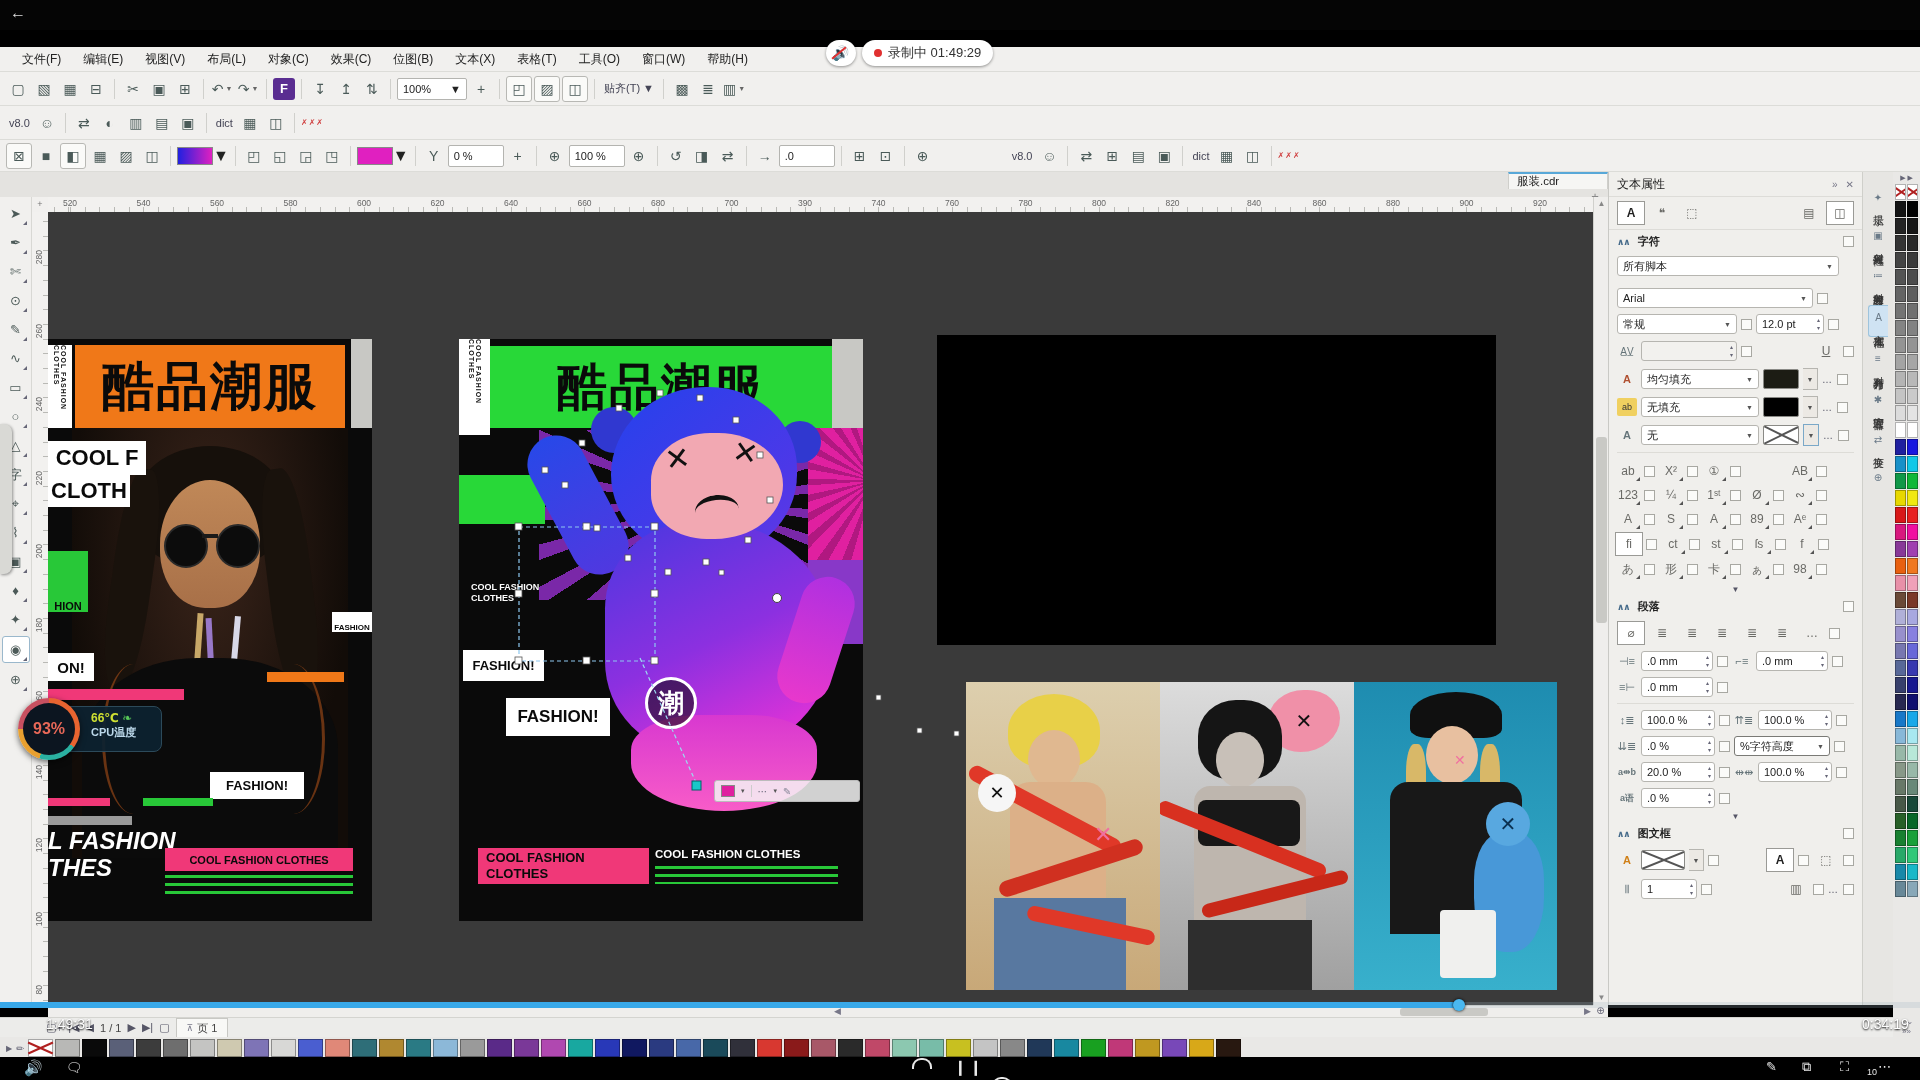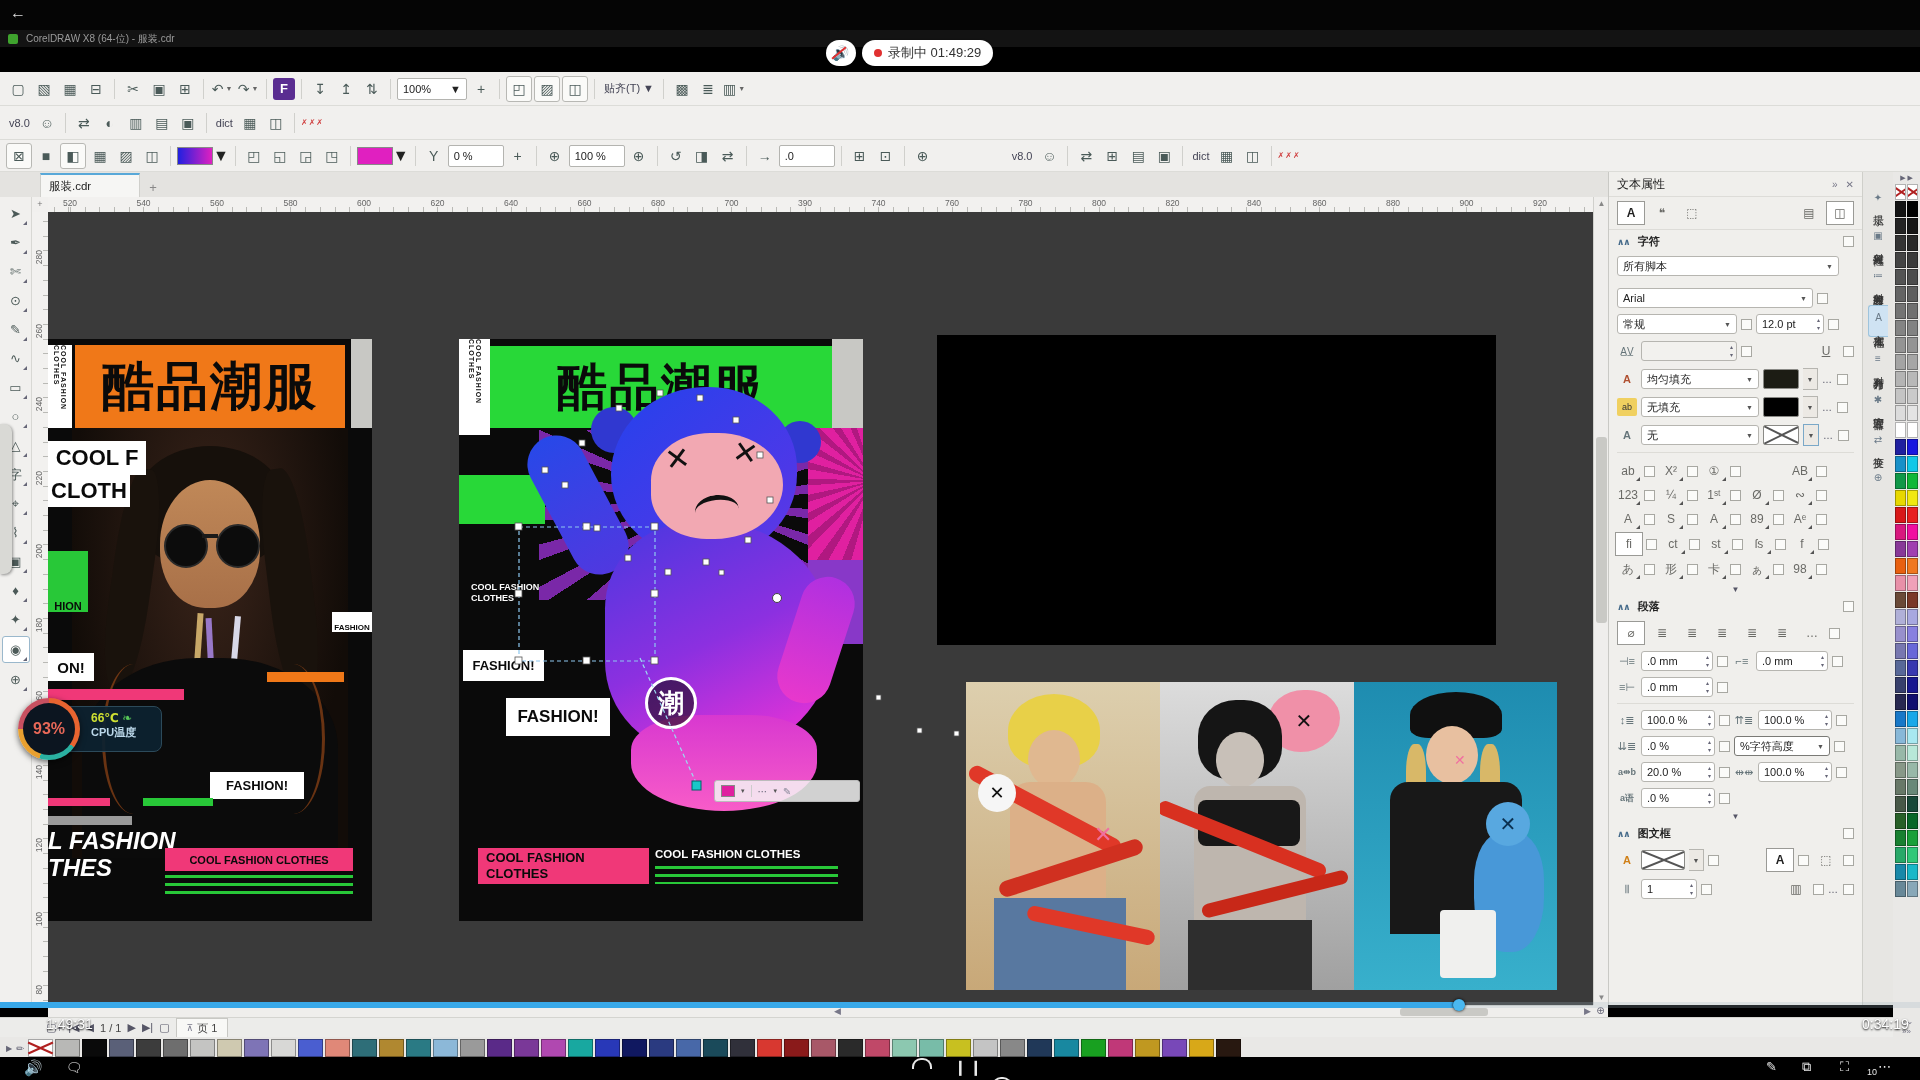--- a/index.html
+++ b/index.html
@@ -35,21 +35,21 @@
   #propbar{left:0;top:140px;width:1920px;height:32px;}
   .tbi{min-width:24px;height:24px;display:flex;align-items:center;justify-content:center;color:#4a5a58;font-size:14px;border-radius:3px;}
   .tbi.box{border:1px solid #b8b8b4;background:#fafaf8;}
   .tbi .dd{font-size:7px;color:#666;margin-left:2px;}
   .tbsep{width:1px;height:20px;background:#d0d0cc;margin:0 4px;}
   .tbtext{font-size:11px;color:#445;padding:0 3px;}
   .tbfield{height:20px;background:#fff;border:1px solid #b4b4b0;border-radius:2px;font-size:11px;color:#222;display:flex;align-items:center;padding:0 5px;}
   .tbswatch{width:34px;height:16px;border:1px solid #888;}
   .appbtn{width:22px;height:22px;background:#5a2d91;color:#fff;font-weight:bold;font-size:13px;display:flex;align-items:center;justify-content:center;border-radius:3px;}
   .xxx{color:#d04040;font-size:8px;letter-spacing:1px;font-weight:bold;}
-  #tabrow{left:0;top:172px;width:1608px;height:25px;background:#e4e3e0;border-bottom:1px solid #cfcfcb;display:flex;align-items:flex-end;}
+  #tabrow{left:0;top:172px;width:1608px;height:25px;background:#e4e3e0;border-bottom:1px solid #cfcfcb;display:flex;align-items:flex-end;flex-direction:column;}
   #doctab{margin-left:40px;width:100px;height:24px;background:#f6f6f4;border:1px solid #cfcfcb;border-bottom:none;border-top:2px solid #58a8d8;font-size:11.5px;display:flex;align-items:center;padding-left:8px;box-sizing:border-box;}
   #newtab{width:26px;height:20px;color:#888;font-size:13px;display:flex;align-items:center;justify-content:center;}
   
   #corner{left:32px;top:197px;width:16px;height:15px;background:#f1f0ee;color:#777;font-size:9px;text-align:center;line-height:15px;}
   #hruler{left:48px;top:197px;width:1545px;height:15px;background:#f2f1ef;border-bottom:1px solid #c8c8c4;
     background-image:repeating-linear-gradient(90deg,#b9b9b5 0 1px,transparent 1px 14.7px);background-position:22px 10px;background-size:100% 5px;background-repeat:repeat-x;}
   .hnum{position:absolute;top:1px;font-size:8.5px;color:#666;transform:translateX(-50%);}
   #vruler{left:32px;top:212px;width:16px;height:793px;background:#f2f1ef;border-right:1px solid #c8c8c4;
     background-image:repeating-linear-gradient(180deg,#b9b9b5 0 1px,transparent 1px 14.7px);background-position:11px 9px;background-size:5px 100%;background-repeat:repeat-y;}
   .vnum{position:absolute;left:2px;font-size:8.5px;color:#666;writing-mode:vertical-rl;transform:rotate(180deg);}
@@ -135,25 +135,35 @@
   #minibar .msep{width:1px;height:12px;background:#ccc;}
 </style>
 </head>
 <body>
 
 <div id="stage">
 
   <div class="abs" id="vtop"></div>
   <div class="abs" id="back">←</div>
 
-  <div class="abs" id="titlebar">
-    <span class="appdot"></span>
-    <span>CorelDRAW X8 (64-位) - 服装.cdr</span>
-  </div>
-
+
+  <div class="abs" id="menubar">
+      <div class="mi">文件(F)</div>
+      <div class="mi">编辑(E)</div>
+      <div class="mi">视图(V)</div>
+      <div class="mi">布局(L)</div>
+      <div class="mi">对象(C)</div>
+      <div class="mi">效果(C)</div>
+      <div class="mi">位图(B)</div>
+      <div class="mi">文本(X)</div>
+      <div class="mi">表格(T)</div>
+      <div class="mi">工具(O)</div>
+      <div class="mi">窗口(W)</div>
+      <div class="mi">帮助(H)</div>
+    </div>
   <div class="abs bar" id="toolbar1">
       <div class="tbi">▢</div>
       <div class="tbi">▧</div>
       <div class="tbi">▦</div>
       <div class="tbi">⊟</div>
       <div class="tbsep"></div>
       <div class="tbi">✂</div>
       <div class="tbi">▣</div>
       <div class="tbi">⊞</div>
       <div class="tbsep"></div>

